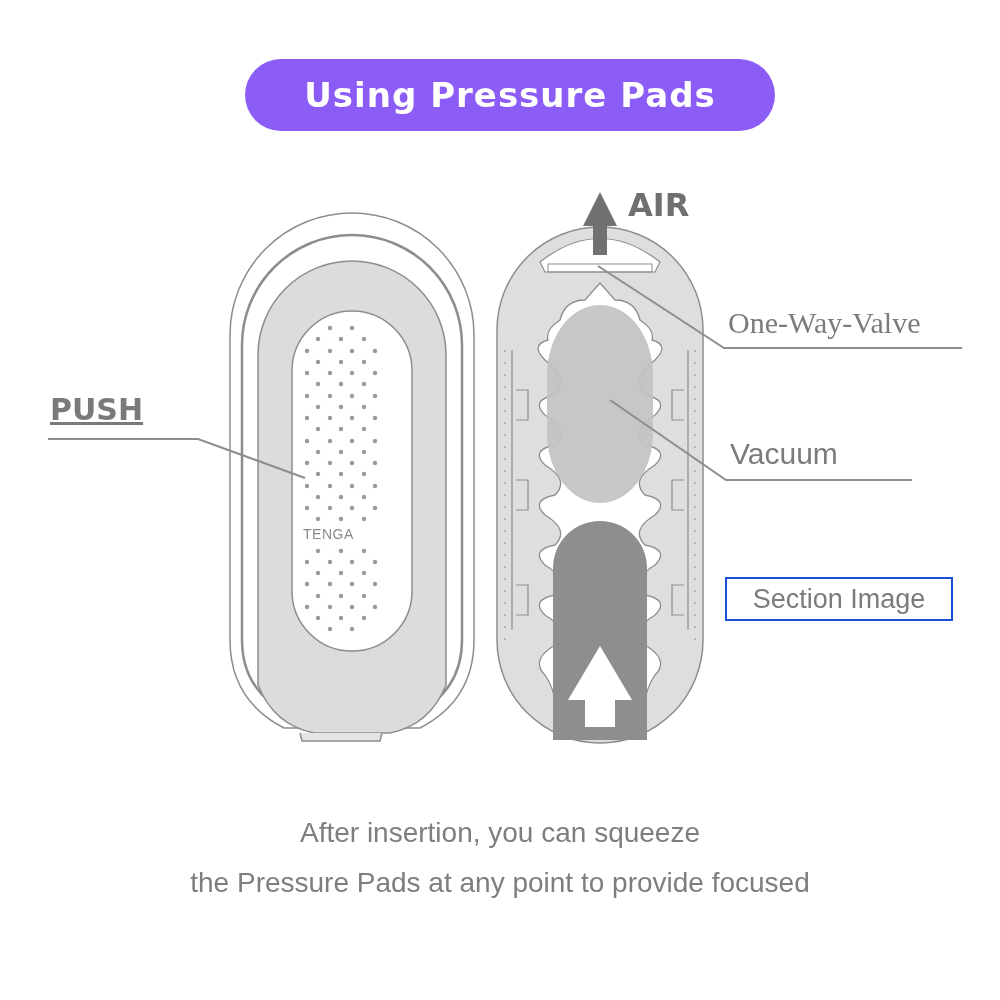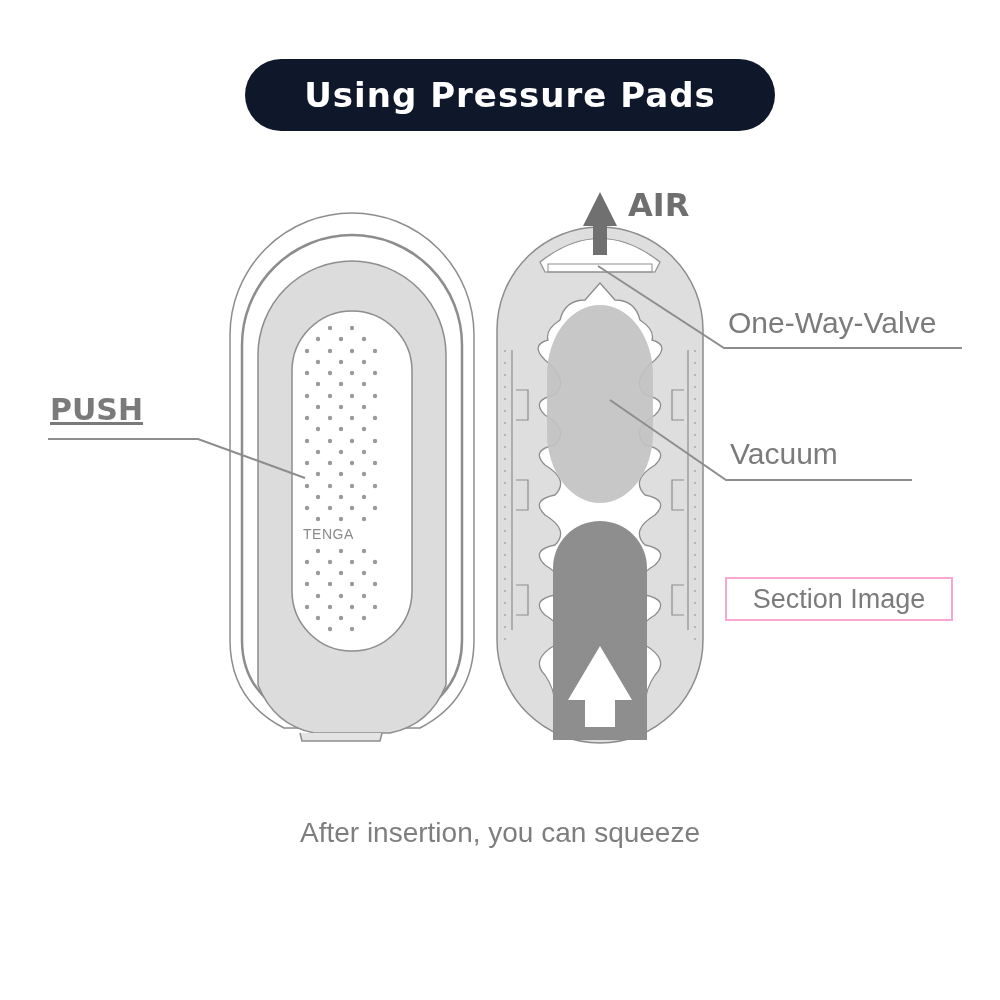--- a/index.html
+++ b/index.html
@@ -1,32 +1,32 @@
 <!DOCTYPE html>
 <html><head>
   <meta charset="utf-8">
   <style>
     html, body { margin: 0; padding: 0; background: #ffffff; }
     body { width: 1000px; height: 1000px; position: relative; overflow: hidden;
            font-family: "Liberation Sans", sans-serif; color: #7f7f7f; }
     .title-pill { position: absolute; left: 245px; top: 59px; width: 530px; height: 72px;
-                  border-radius: 36px; background: #0f172a; display: flex; align-items: center;
+                  border-radius: 36px; background: #8b5cf6; display: flex; align-items: center;
                   justify-content: center; }
     .title-pill span { color: #ffffff; font-family: "DejaVu Sans", sans-serif; font-weight: bold;
                        font-size: 34px; letter-spacing: 1px; }
     svg.diagram { position: absolute; left: 0; top: 0; }
     .label { position: absolute; color: #7b7b7b; white-space: nowrap; }
     .push-label { left: 50px; top: 392px; font-family: "DejaVu Sans", sans-serif; font-weight: bold;
                   font-size: 30px; color: #7a7a7a; text-decoration: underline; }
     .air-label { left: 628px; top: 186px; font-family: "DejaVu Sans", sans-serif; font-weight: bold;
                  font-size: 32px; color: #6f6f6f; }
-    .valve-label { left: 728px; top: 306px; font-size: 30px; }
+    .valve-label { left: 728px; top: 306px; font-size: 30px; font-family: Liberation Serif, serif; }
     .vacuum-label { left: 730px; top: 437px; font-size: 30px; text-align: right; }
     .section-box { position: absolute; left: 725px; top: 577px; width: 228px; height: 44px;
-                   border: 2px solid #f9a8d4; box-sizing: border-box; display: flex;
+                   border: 2px solid #1d4ed8; box-sizing: border-box; display: flex;
                    align-items: center; justify-content: center; font-size: 27px; color: #7b7b7b; }
     .caption { position: absolute; left: 0; top: 808px; width: 1000px; text-align: center;
                font-size: 28px; line-height: 50px; color: #7e7e7e; }
     .caption div { white-space: nowrap; }
   </style>
 </head>
 <body>
 
 <div class="title-pill">
   <span>Using Pressure Pads</span>
@@ -175,13 +175,14 @@
 <div class="label push-label">PUSH</div>
 <div class="label air-label">AIR</div>
 <div class="label valve-label">One-Way-Valve</div>
 <div class="label vacuum-label">Vacuum</div>
 <div class="section-box">
   <span>Section Image</span>
 </div>
 
 <div class="caption">
   <div>After insertion, you can squeeze</div>
+  <div>the Pressure Pads at any point to provide focused</div>
 </div>
 
 </body></html>

